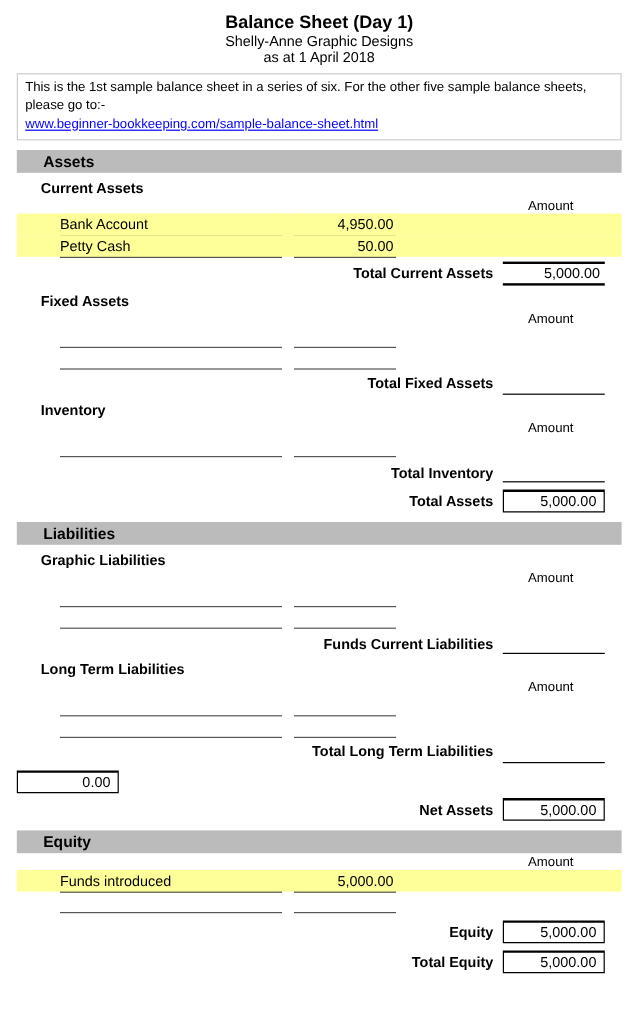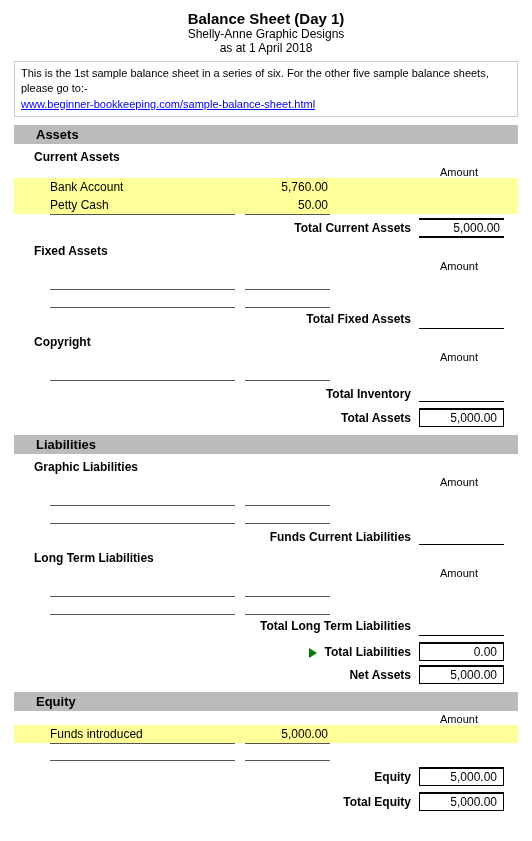--- a/index.html
+++ b/index.html
@@ -140,21 +140,21 @@
 
   <div style="margin-bottom:4px;">
     <div class="subsection-header">Current Assets</div>
 
     <div style="display:flex; justify-content:flex-end; margin-right:14px; font-size:11px;">
       <span style="width:90px; text-align:center;">Amount</span>
     </div>
 
     <div class="filled-entry">
       <span class="filled-name">Bank Account</span>
-      <span class="filled-amt">5,760.00</span>
+      <span class="filled-amt">4,950.00</span>
     </div>
 
     <div class="filled-entry">
       <span class="filled-name">Petty Cash</span>
       <span class="filled-amt">50.00</span>
     </div>
 
     <div style="display:flex; align-items:center; margin-top:4px;">
       <span style="flex:1; text-align:right; font-weight:bold; font-size:12px; padding-right:8px;">Total Current Assets</span>
       <div class="total-line-container" style="margin-right:14px; margin-top:0;">
@@ -181,21 +181,21 @@
 
     <div style="display:flex; align-items:flex-start; margin-top:4px;">
       <span style="flex:1; text-align:right; font-weight:bold; font-size:12px; padding-right:8px;">Total Fixed Assets</span>
       <div style="margin-right:14px;">
         <span style="border-bottom:1px solid #000; min-width:85px; text-align:right; padding:1px 4px; font-size:12px; display:inline-block;">&nbsp;&nbsp;&nbsp;&nbsp;&nbsp;&nbsp;&nbsp;&nbsp;&nbsp;&nbsp;&nbsp;&nbsp;</span>
       </div>
     </div>
   </div>
 
   <div style="margin-bottom:4px;">
-    <div class="subsection-header">Copyright</div>
+    <div class="subsection-header">Inventory</div>
     <div style="display:flex; justify-content:flex-end; margin-right:14px; font-size:11px;">
       <span style="width:90px; text-align:center;">Amount</span>
     </div>
 
     <div class="entry-line">
       <span class="entry-name-line"></span>
       <span class="entry-amt-line"></span>
     </div>
 
     <div style="display:flex; align-items:center; margin-top:4px;">
@@ -259,24 +259,20 @@
 
     <div style="display:flex; margin-top:4px;">
       <span style="flex:1; text-align:right; font-weight:bold; font-size:12px; padding-right:8px;">Total Long Term Liabilities</span>
       <div style="margin-right:14px;">
         <span style="border-bottom:1px solid #000; min-width:85px; text-align:right; padding:1px 4px; font-size:12px; display:inline-block;">&nbsp;&nbsp;&nbsp;&nbsp;&nbsp;&nbsp;&nbsp;&nbsp;&nbsp;&nbsp;&nbsp;&nbsp;</span>
       </div>
     </div>
   </div>
 
   <div style="display:flex; align-items:center; margin-top:6px; margin-bottom:4px;">
-    <span style="flex:1; text-align:right; font-weight:bold; font-size:12px; padding-right:8px;">
-      <span class="tri-indicator"></span>
-      <span>Total Liabilities</span>
-    </span>
     <div style="margin-right:14px;">
       <span style="border:1px solid #000; border-top:2px solid #000; min-width:85px; text-align:right; padding:1px 6px; font-size:12px; display:inline-block;">0.00</span>
     </div>
   </div>
 
   <div style="display:flex; align-items:center; margin-top:2px; margin-bottom:8px;">
     <span style="flex:1; text-align:right; font-weight:bold; font-size:12px; padding-right:8px;">Net Assets</span>
     <div style="margin-right:14px;">
       <span style="border:1px solid #000; border-top:2px solid #000; min-width:85px; text-align:right; padding:1px 6px; font-size:12px; display:inline-block;">5,000.00</span>
     </div>

